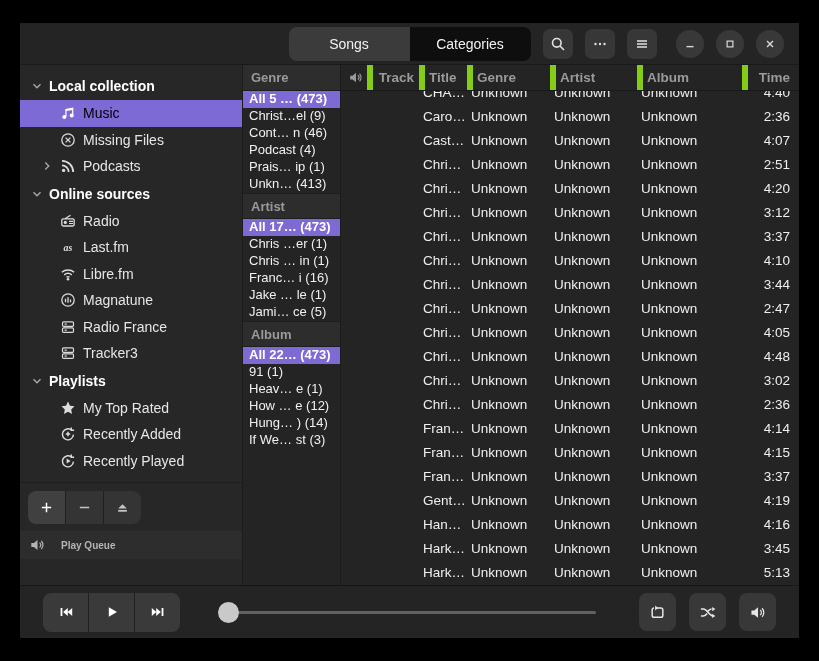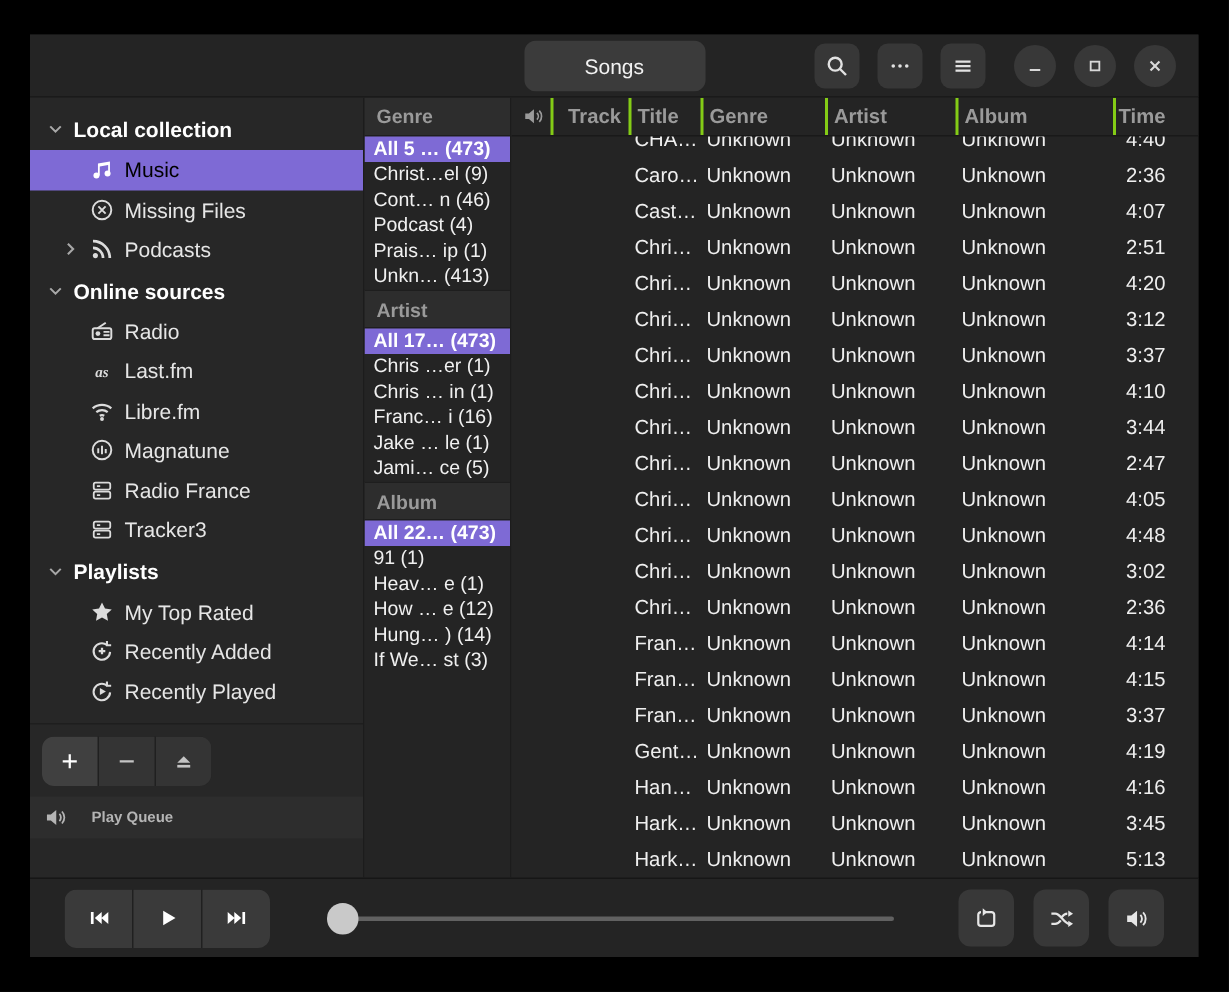--- a/index.html
+++ b/index.html
@@ -55,30 +55,30 @@
   .browser { width: 98px; flex: none; background: #242424; border-right: 1px solid #1c1c1c; overflow: hidden; font-size: 13px; }
   .pane-header { height: 26px; background: #2d2d2d; border-top: 1px solid #1e1e1e; border-bottom: 1px solid #1e1e1e; display: flex; align-items: center; padding-left: 8px; color: #9a9a9a; font-weight: 700; }
   .browser .pane:first-child .pane-header { border-top: none; }
   .pane-item { height: 17px; display: flex; align-items: flex-start; padding: 0 3px 0 6px; color: #f0f0f0; white-space: nowrap; overflow: hidden; }
   .pane-item.selected { background: var(--accent); color: #ffffff; font-weight: 700; }
 
   
   .songlist { flex: 1; display: flex; flex-direction: column; background: #242424; overflow: hidden; }
   .t-header { height: 26px; flex: none; display: flex; align-items: stretch; color: #9a9a9a; font-weight: 700; font-size: 13.5px; border-bottom: 1px solid #191919; background: #242424; }
   .t-header .c { display: flex; align-items: center; }
-  .t-header .c + .c { border-left: 2px solid #84cc16; }
+  .t-header .c + .c { border-left: 6px solid #84cc16; }
   .t-header .icon { width: 15px; height: 15px; margin-left: 7px; color: #9a9a9a; }
   .c { flex: none; overflow: hidden; white-space: nowrap; }
   .icon-c { width: 26px; }
   .track-c { width: 52px; justify-content: flex-end; text-align: right; padding-right: 5px; }
   .title-c { width: 48px; padding-left: 4px; }
   .genre-c { width: 83px; padding-left: 4px; }
   .artist-c { width: 87px; padding-left: 4px; }
   .album-c { width: 105px; padding-left: 4px; }
-  .time-c { flex: 1; text-align: right; padding-right: 22px; justify-content: flex-end; }
+  .time-c { flex: 1; text-align: right; padding-right: 9px; justify-content: flex-end; }
   .t-body { flex: 1; overflow: hidden; }
   .t-body-inner { margin-top: -11px; }
   .t-row { height: 24px; display: flex; align-items: center; font-size: 13.5px; color: #efefef; }
 
   
   .playerbar { height: 53px; flex: none; background: #242424; border-top: 1px solid #161616; display: flex; align-items: center; padding: 0 23px; }
   .transport { display: flex; gap: 1px; background: #202020; border-radius: 8px; overflow: hidden; flex: none; }
   .tr-btn { width: 45px; height: 39px; background: #3a3a3a; color: #ffffff; }
   .tr-btn .icon { width: 16px; height: 16px; }
   .seek { flex: 1; position: relative; height: 22px; margin: 0 43px 0 38px; }
@@ -92,20 +92,21 @@
 <body>
 
 <div class="stage">
   <div class="window">
 
     <header class="headerbar">
       <div class="tabs">
 
           <button class="tab">Songs</button>
 
+          <button class="tab active">Categories</button>
 
       </div>
       <div class="hb-right">
 
           <button class="hb-btn">
             <span class="icon">
               <svg viewBox="0 0 16 16">
                 <circle cx="6.8" cy="6.8" r="4.3" fill="none" stroke="currentColor" stroke-width="1.6"></circle>
                 <path d="M10 10l4 4" stroke="currentColor" stroke-width="1.6"></path>
               </svg>

